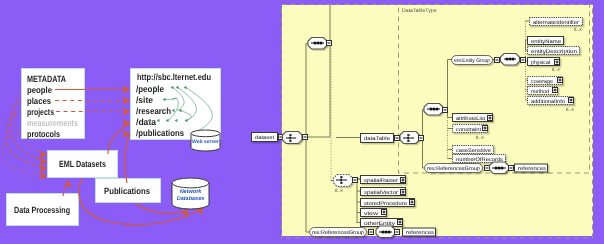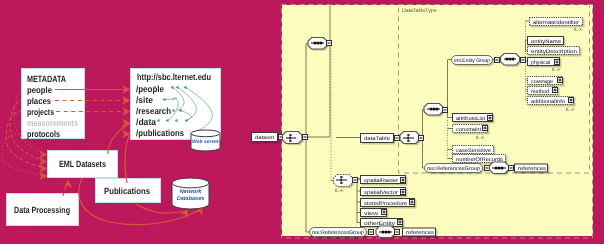--- a/index.html
+++ b/index.html
@@ -1,20 +1,20 @@
 <!DOCTYPE html>
 <html><head>
 <meta charset="utf-8">
 <title>EML data flow and DataTableType schema</title>
 <style>
   html,body{margin:0;padding:0;background:#ffffff;}
   body{width:604px;height:244px;overflow:hidden;
        font-family:"Liberation Sans",sans-serif;
        -webkit-font-smoothing:antialiased;text-rendering:geometricPrecision;}
-  #root{position:relative;width:604px;height:244px;background:#be185d;}
+  #root{position:relative;width:604px;height:244px;background:#8b5cf6;}
   #root > svg{position:absolute;left:0;top:0;display:block;}
   .lbl{font-family:"Liberation Sans",sans-serif;}
 </style>
 </head>
 <body>
 
 <div id="root">
 <svg width="604" height="244" viewBox="0 0 604 244">
 <rect x="282" y="5" width="311" height="231" fill="#fcfcbe"></rect>
 <rect x="281.5" y="4.5" width="311" height="233.5" fill="none" stroke="#9a9a7a" stroke-width="1" stroke-dasharray="5 4"></rect>

